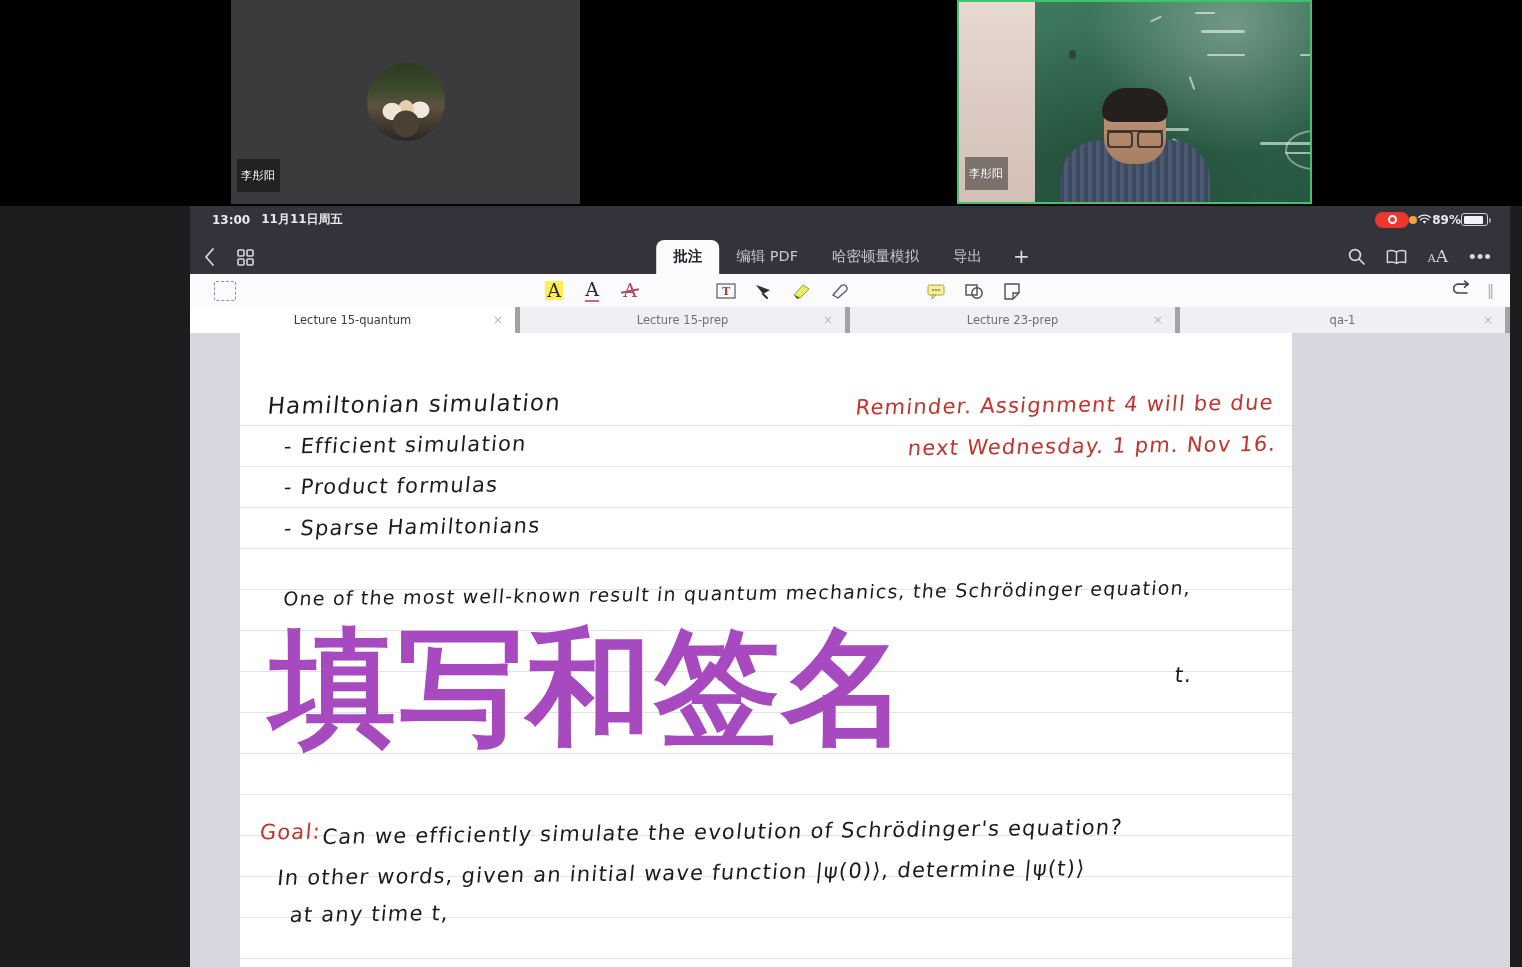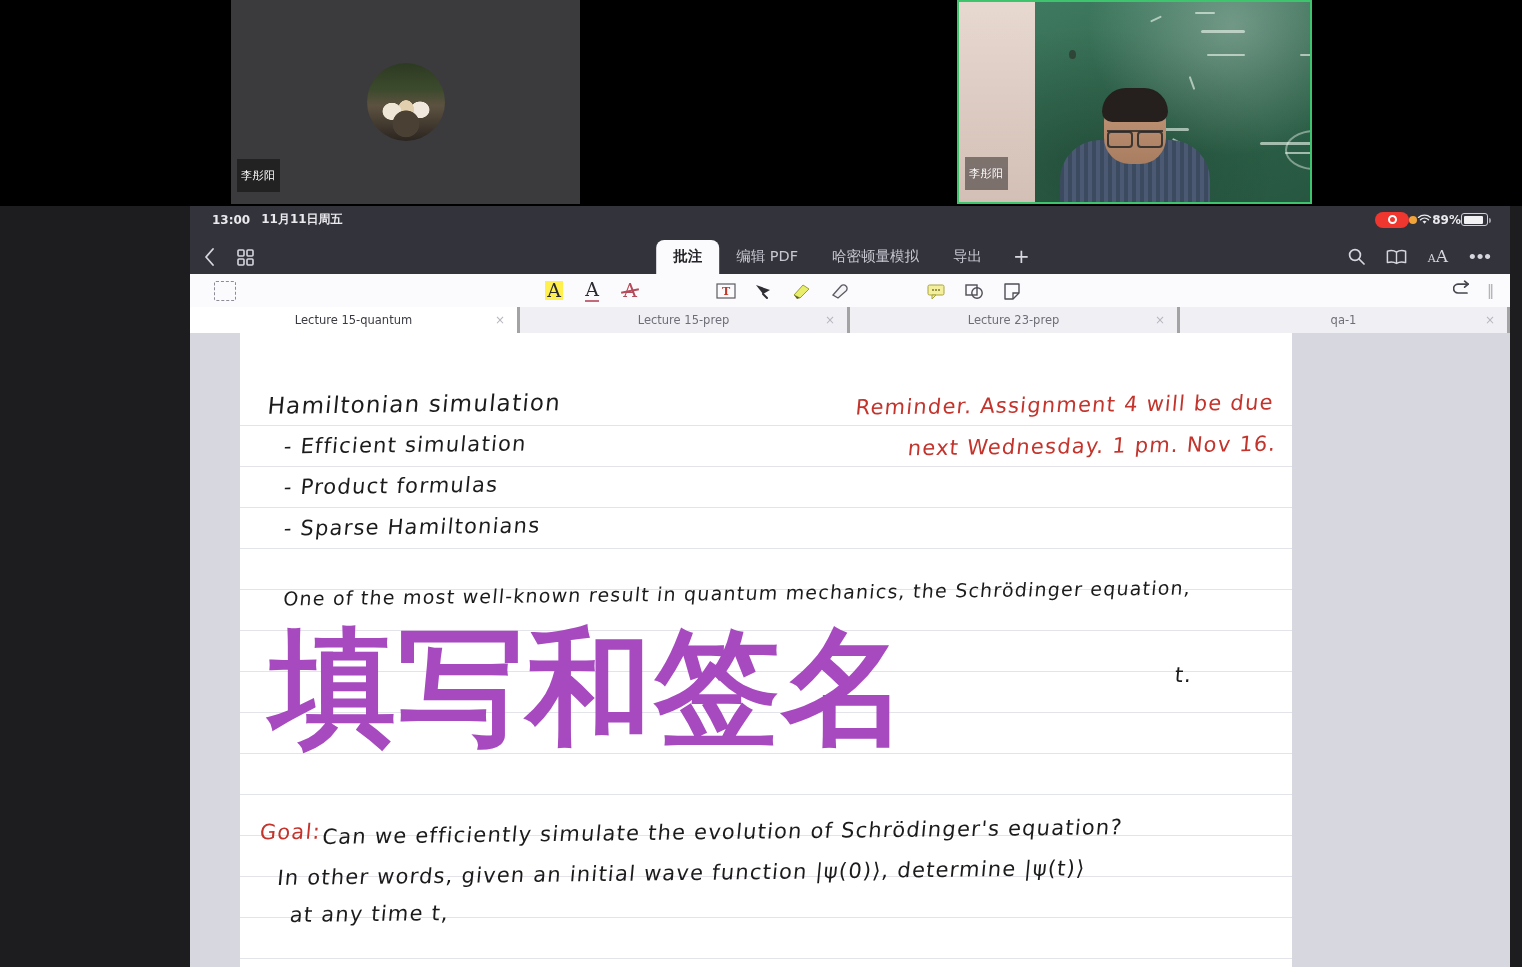--- a/index.html
+++ b/index.html
@@ -212,21 +212,21 @@
   }
   .undo-ic { color: #45454d; font-size: 20px; }
   .grip { color: #b4b4be; font-size: 17px; letter-spacing: -2px; }
 
   
   #doc-tabs { display: flex; height: 26px; background: #f0f0f4; }
   .dtab {
     flex: 1; display: flex; align-items: center; justify-content: center;
     position: relative; font-size: 11.5px; color: #6e6e78;
     font-family: "DejaVu Sans", sans-serif;
-    border-right: 3px solid #a3a3a3; cursor: pointer;
+    border-right: 5px solid #a3a3a3; cursor: pointer;
   }
   .dtab.active { background: #ffffff; color: #3a3a42; }
   .dtab .x {
     position: absolute; right: 12px; font-size: 12px; color: #b6b6c0; cursor: pointer;
   }
 
   
   #page-wrap {
     position: relative; height: calc(761px - 27px - 41px - 33px - 26px);
     background: #d7d7e0; overflow: hidden;

